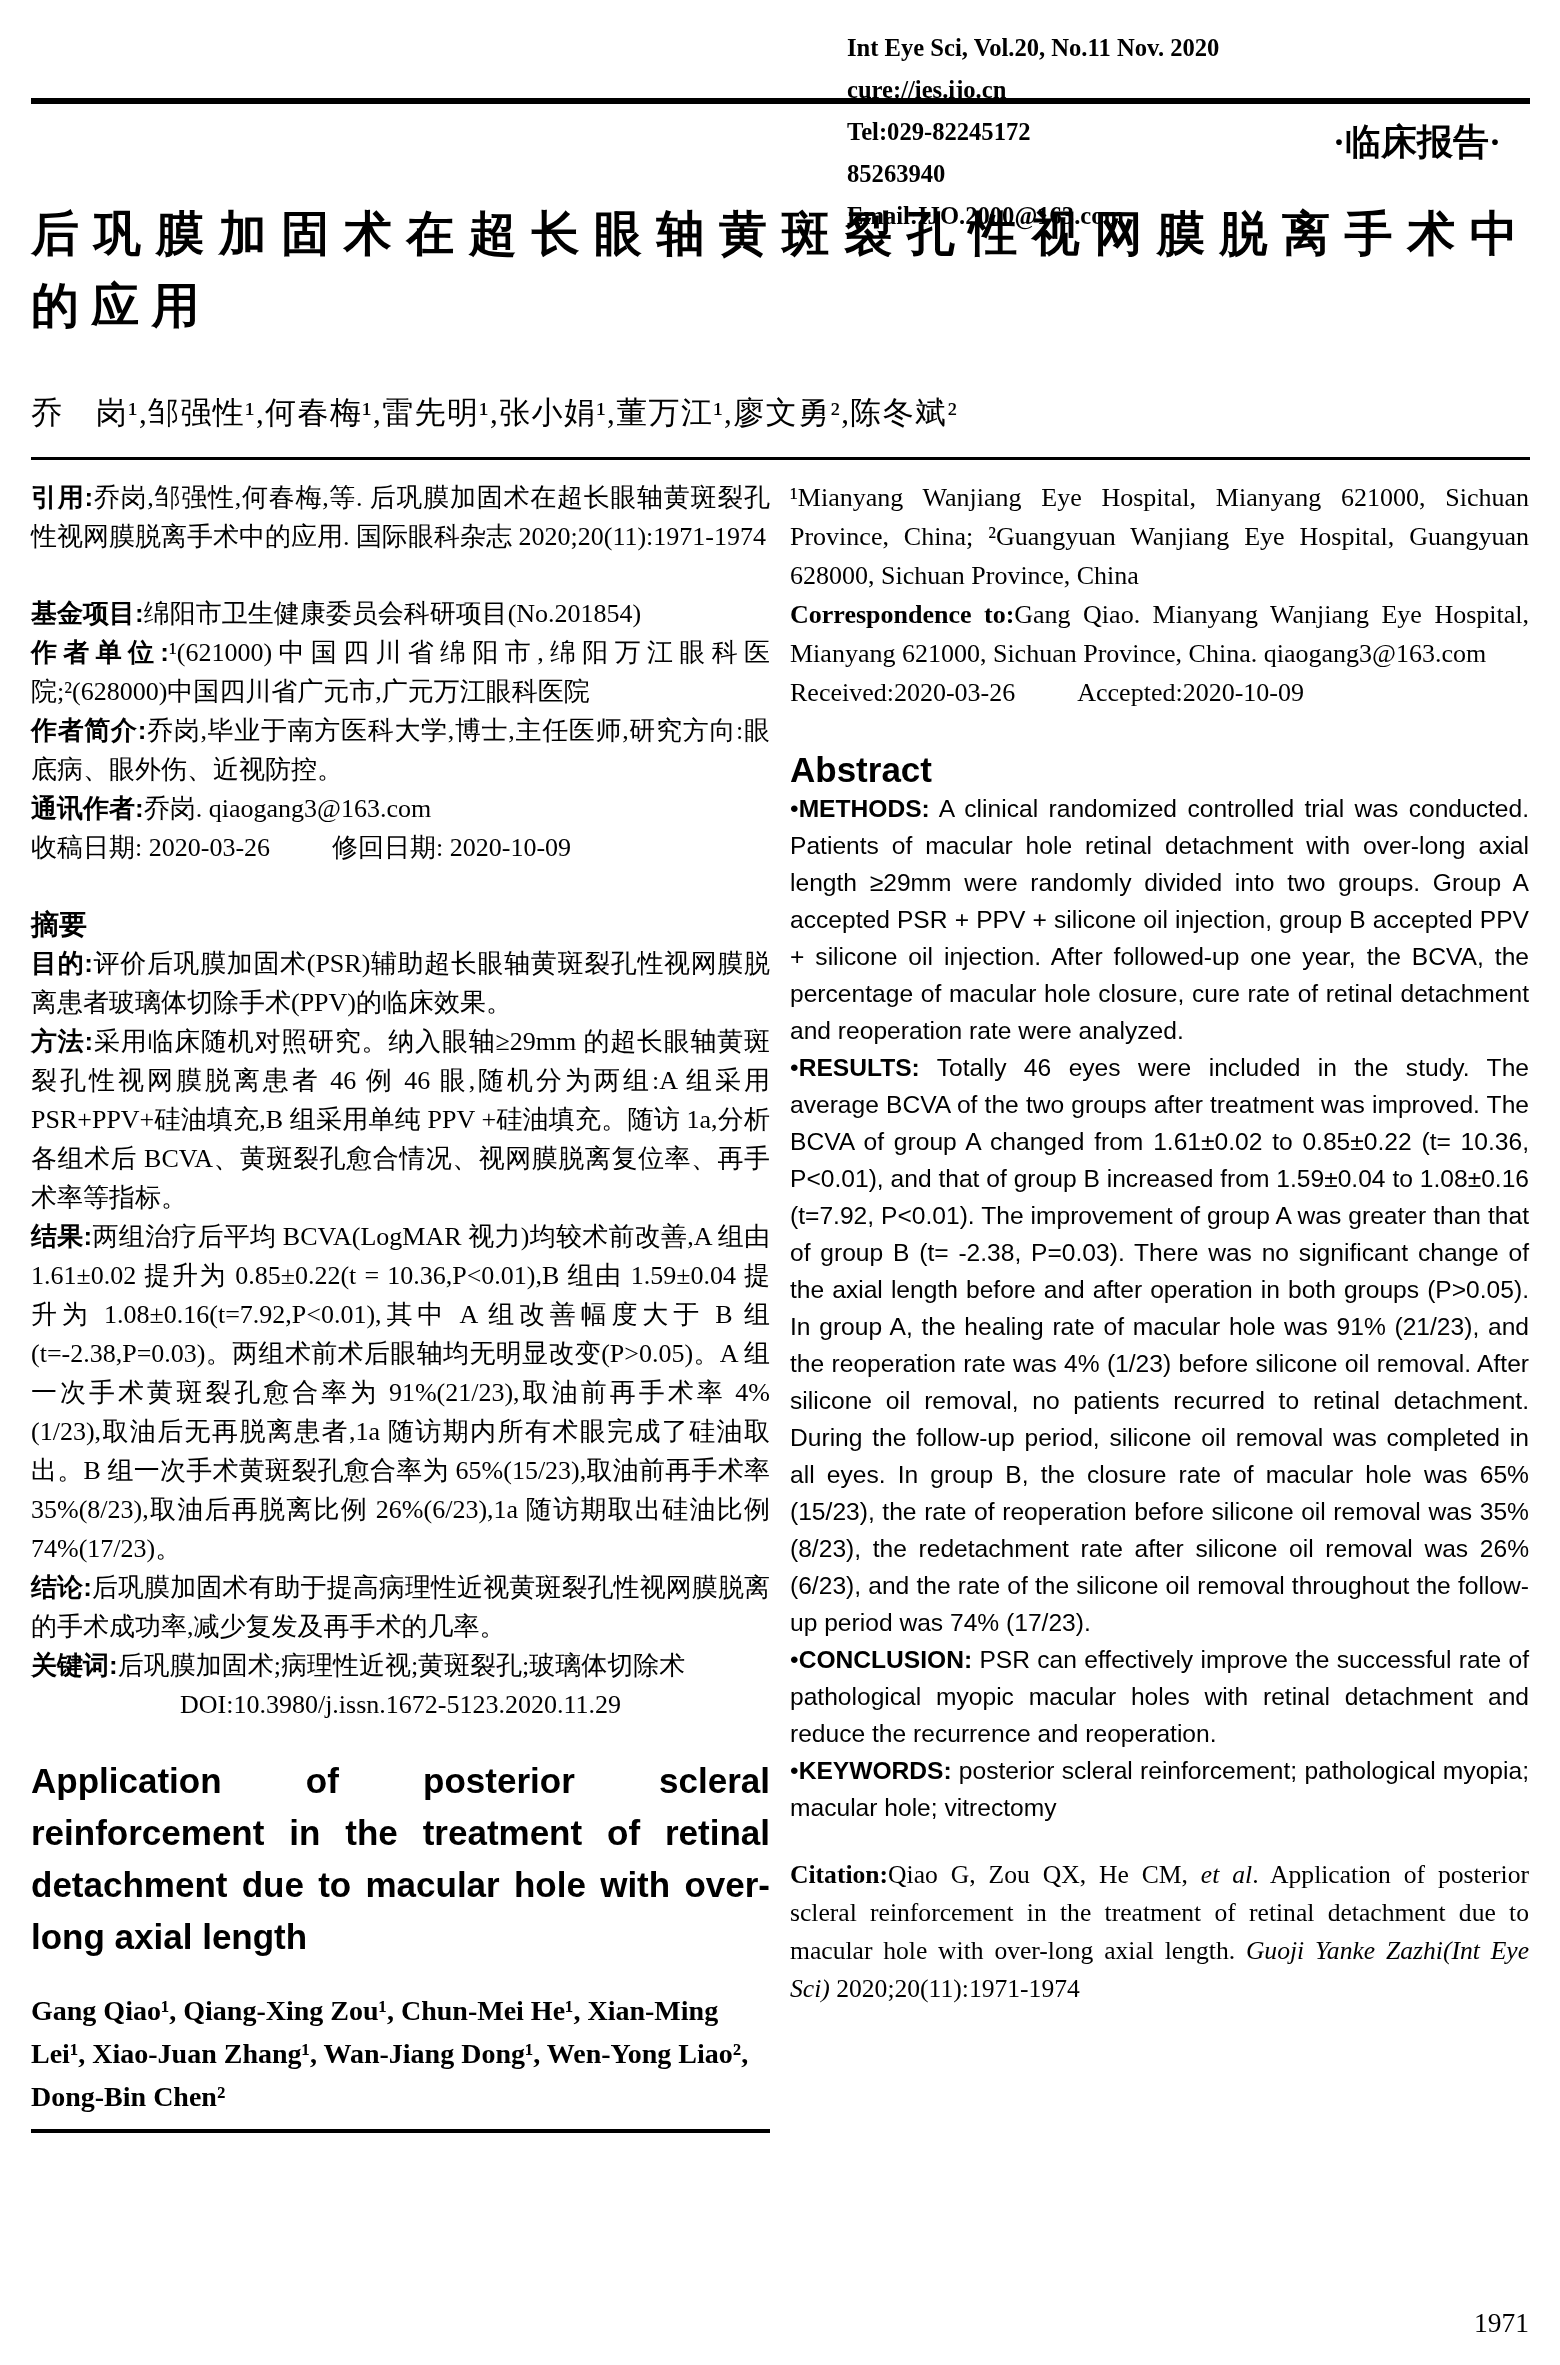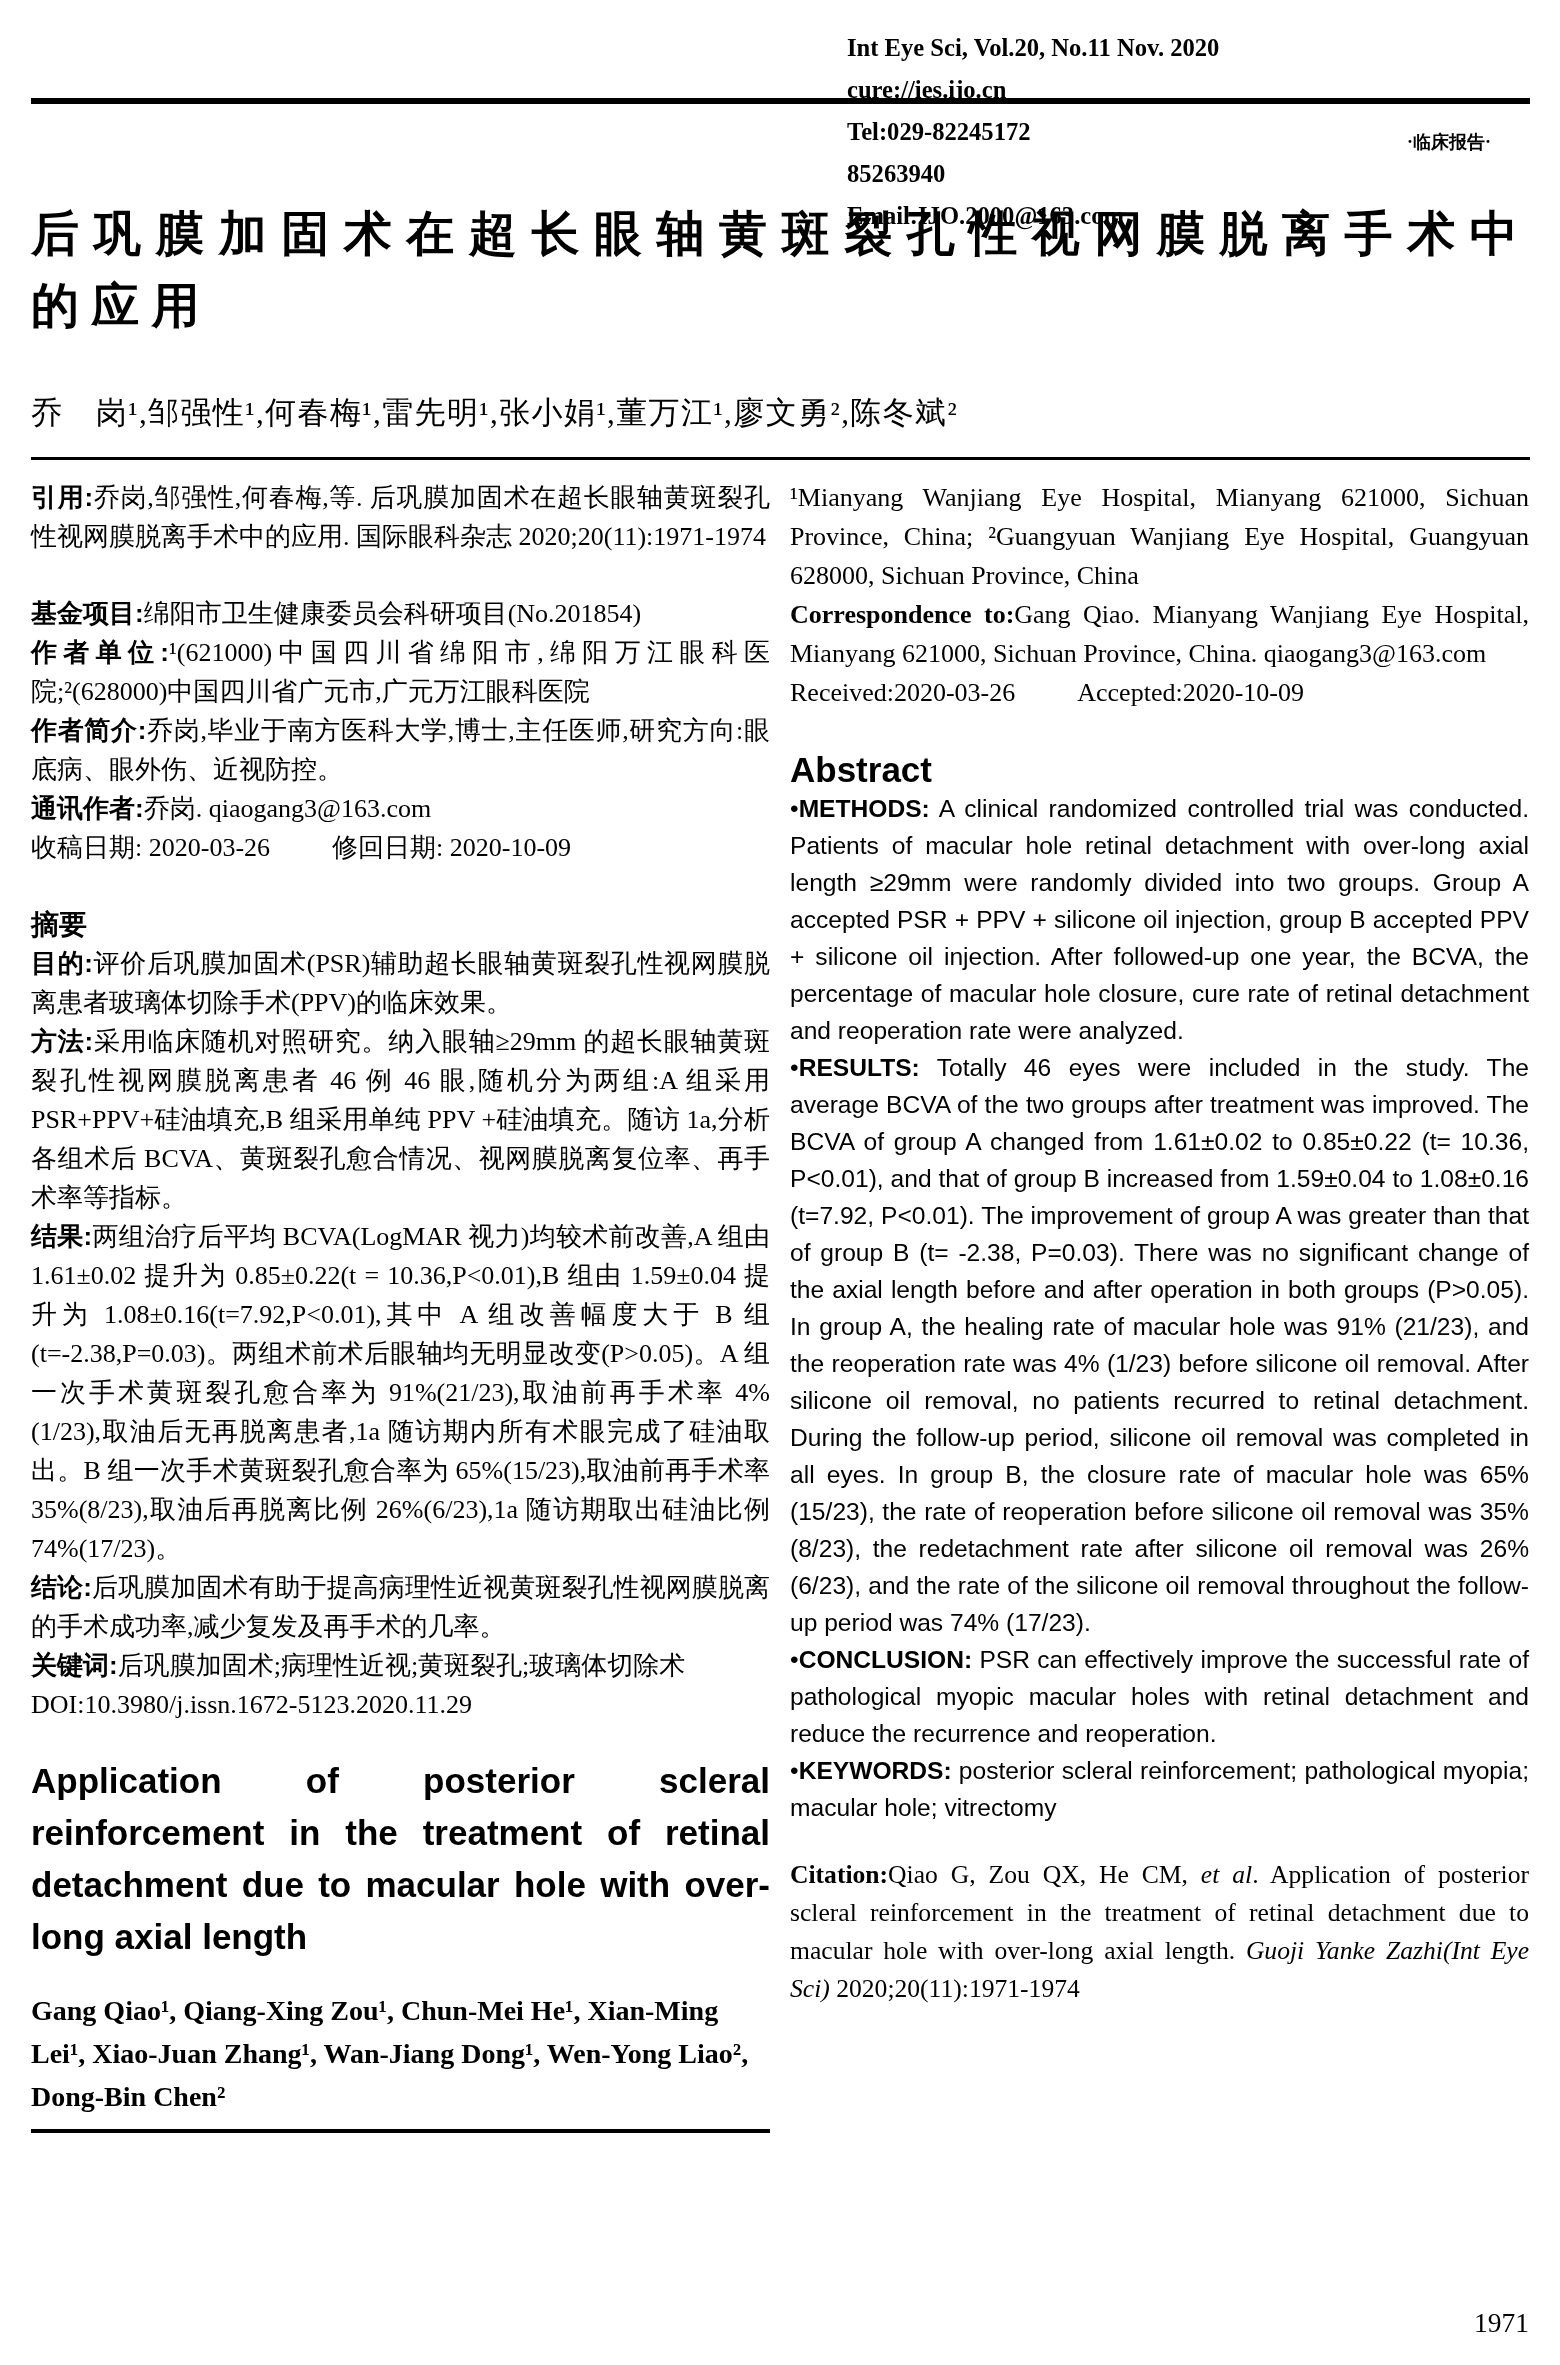--- a/index.html
+++ b/index.html
@@ -12,22 +12,22 @@
   }
   
   .masthead{
     position:absolute;top:26.5px;right:31px;width:682px;
     font-weight:bold;font-size:24.6px;line-height:42px;
     font-family:"Liberation Serif","DejaVu Serif",serif;
   }
   .mast-line{display:flex;justify-content:space-between;white-space:nowrap;flex-direction:column;}
   .rule-thick{position:absolute;top:98px;left:31px;width:1499px;height:5.7px;background:#000;}
   .section-label{
-    position:absolute;top:121px;right:69px;
-    font-weight:bold;font-size:18px;line-height:43px;
+    position:absolute;top:121px;right:59px;
+    font-weight:bold;font-size:36px;line-height:43px;
   }
   
   .title-cn{
     position:absolute;top:198px;left:31px;width:1499px;margin:0;
     font-family:"Liberation Sans","DejaVu Sans",sans-serif;
     font-weight:bold;font-size:48px;line-height:72px;
     letter-spacing:12.3px;text-align:justify;
   }
   .authors-cn{
     position:absolute;top:391px;left:31px;width:1499px;
@@ -40,21 +40,21 @@
   .col-right{left:790px;font-size:26px;line-height:39px;}
   .p{margin:0;}
   .lab{font-family:"Liberation Sans","DejaVu Sans",sans-serif;font-weight:bold;}
   .lab-serif{font-weight:bold;}
   .gap{height:38px;}
   .gap-sm{height:30px;}
   .cn-h{
     margin:0;font-family:"Liberation Sans","DejaVu Sans",sans-serif;
     font-weight:bold;font-size:28px;line-height:39px;text-align:left;
   }
-  .doi{text-align:left;}
+  .doi{text-align:center;}
   .dates .date2{margin-left:62px;}
   .title-en{
     margin:31px 0 0 0;
     font-family:"Liberation Sans","DejaVu Sans",sans-serif;
     font-weight:bold;font-size:35px;line-height:52px;text-align:justify;
   }
   .authors-en{
     margin-top:26px;
     font-weight:bold;font-size:28px;line-height:43px;text-align:left;
   }

